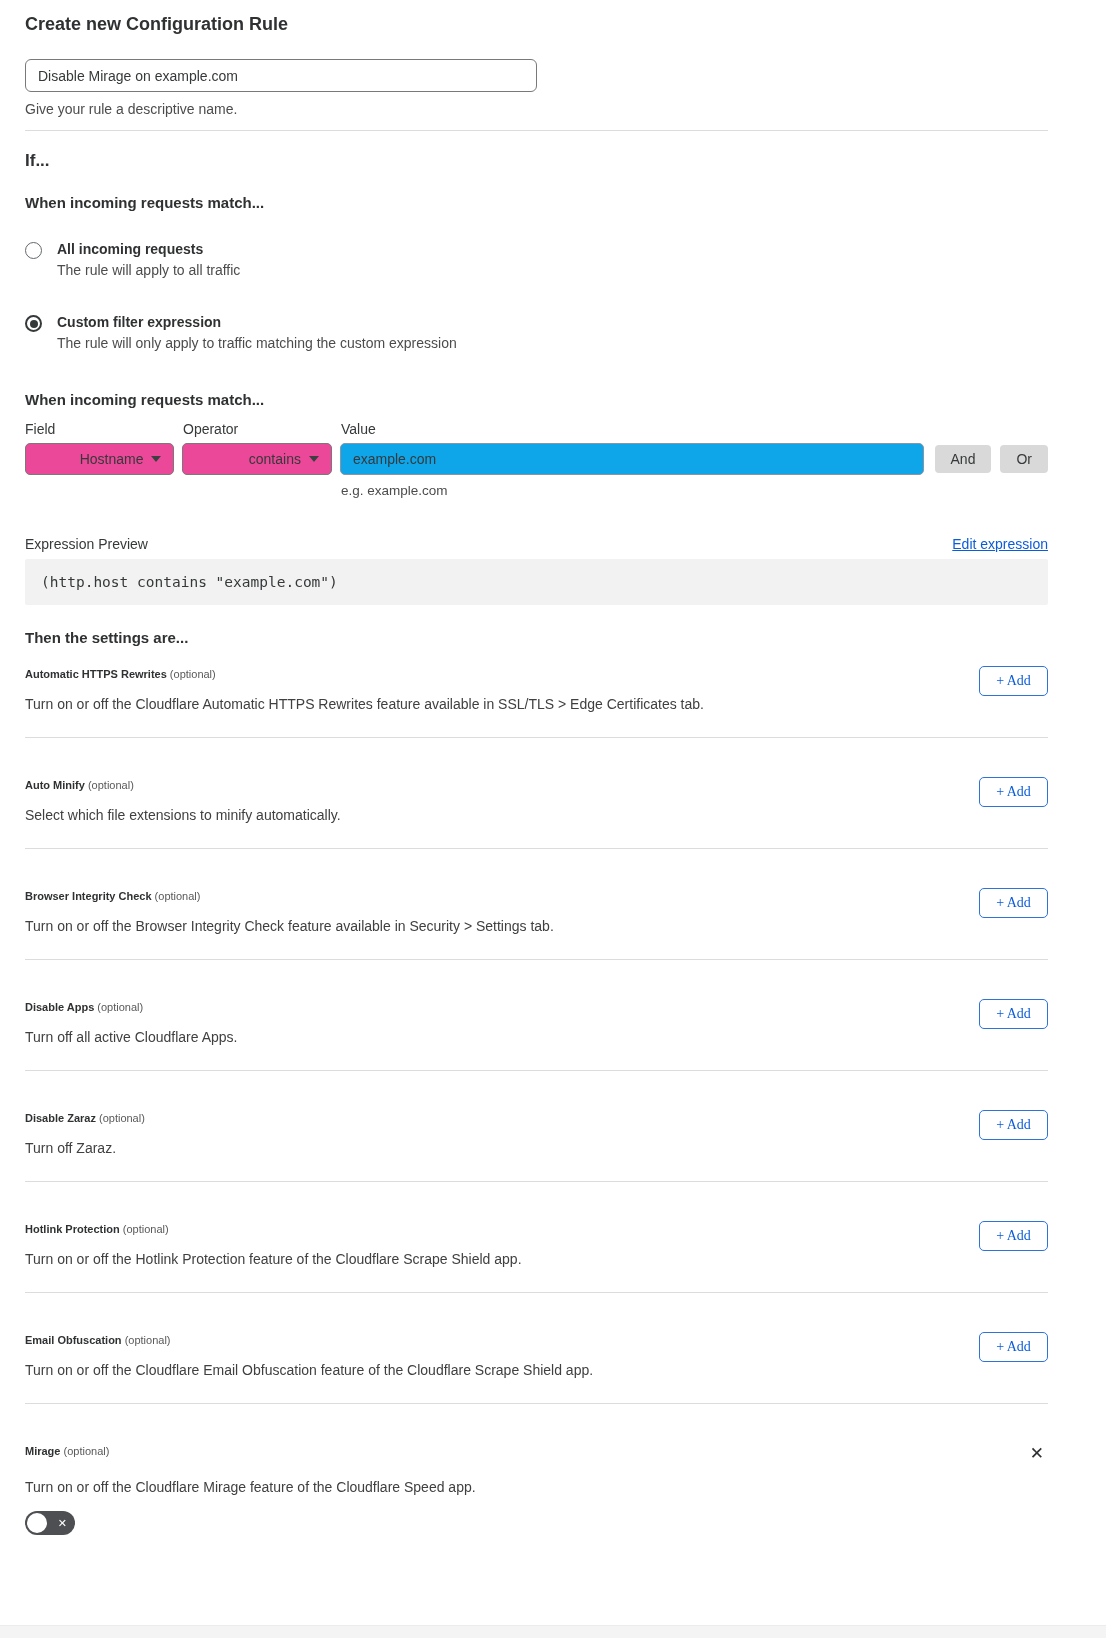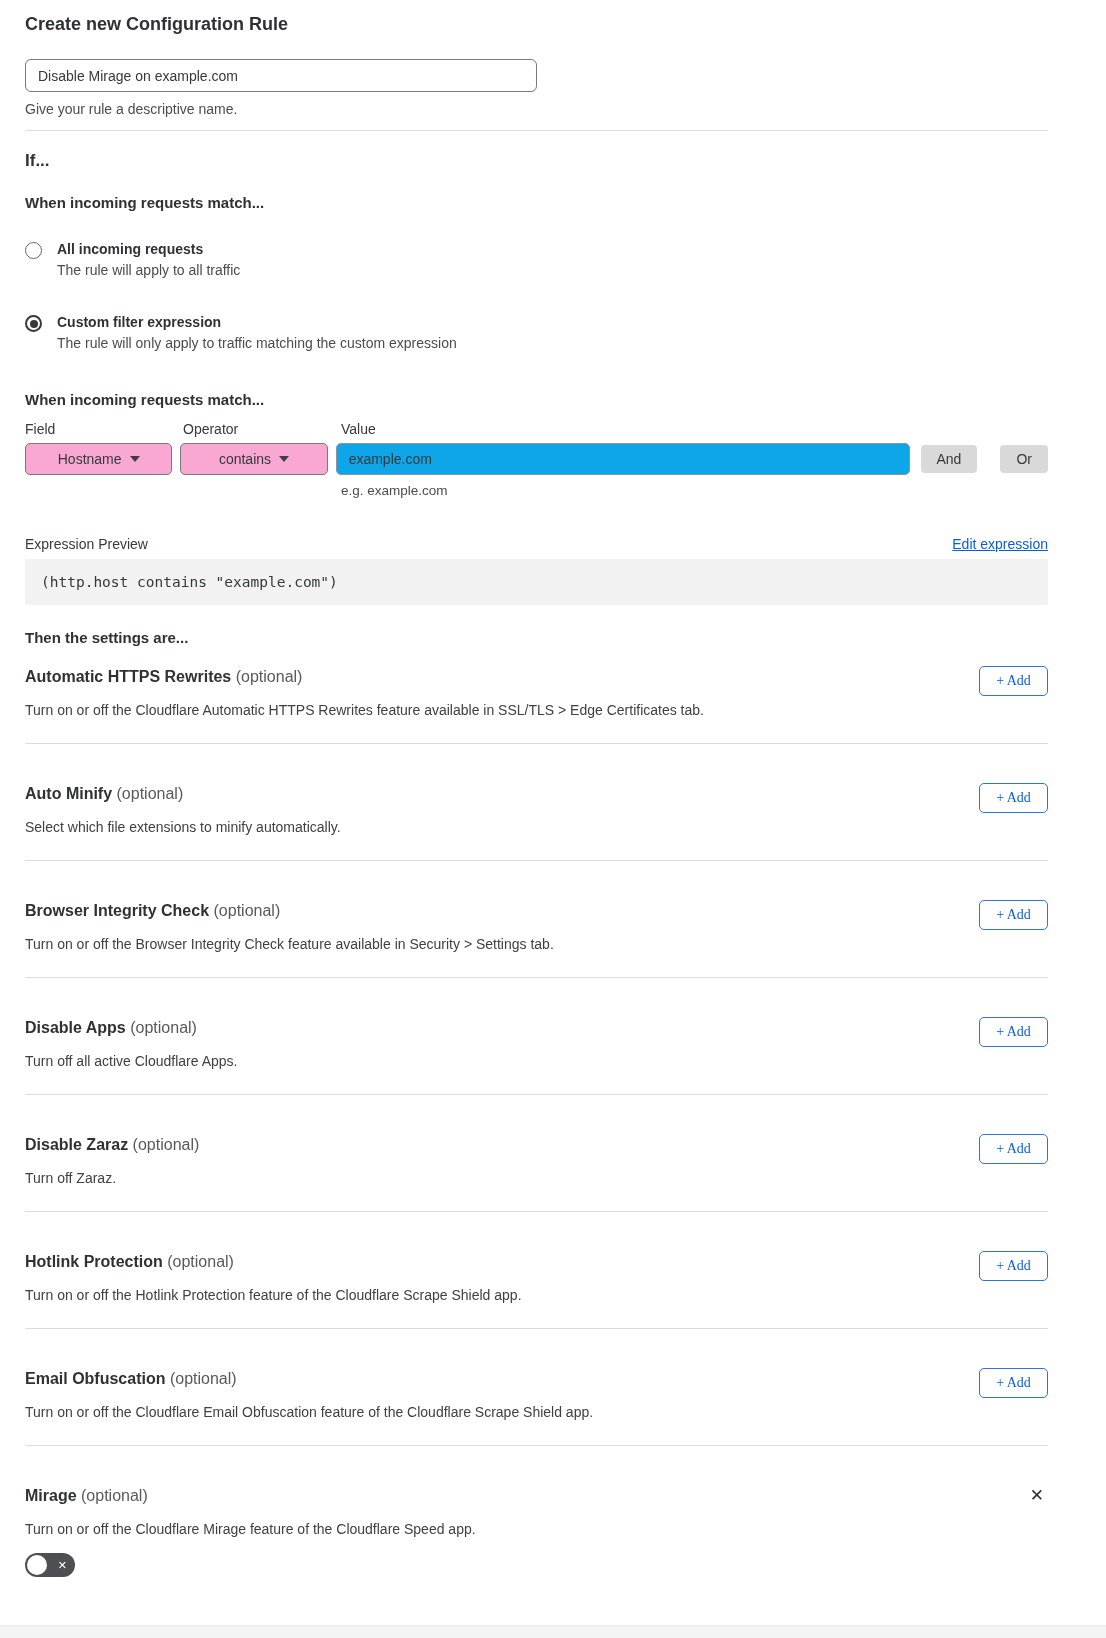--- a/index.html
+++ b/index.html
@@ -38,52 +38,52 @@
     width:8px; height:8px; border-radius:50%; background:#36393a;
   }
   .radio-label { font-size:14px; font-weight:700; color:#2f3132; }
   .radio-desc { font-size:14px; color:#4c4c4c; margin-top:5px; }
 
   .builder-labels { display:flex; margin-top:13px; font-size:14px; color:#36393a; }
   .lbl-field { width:158px; }
   .lbl-operator { width:158px; }
   .builder-row { display:flex; margin-top:6px; align-items:flex-start; }
   .select-box {
-    width:150px; height:32px; border:1px solid #797979; border-radius:5px; background:#f9a8d4;
-    display:flex; align-items:center; justify-content:center; padding:0 12px;
+    width:150px; height:32px; border:1px solid #797979; border-radius:5px; background:#ec4899;
+    display:flex; align-items:center; justify-content:flex-end; padding:0 12px;
     font-size:14px; color:#36393a; margin-right:8px; cursor:pointer;
   }
   .chev { width:0; height:0; border-left:5px solid transparent; border-right:5px solid transparent;
     border-top:6px solid #3d4043; flex:none; margin-left:8px; }
   .value-input {
     width:586px; height:32px; border:1px solid #8a94a3; border-radius:5px;
     background:#0ea5e9; padding:0 12px; font-family:"Liberation Sans", sans-serif;
     font-size:14px; color:#36393a; margin-right:11px;
   }
   .gray-btn {
     height:28px; margin-top:2px; border:none; border-radius:4px; background:#d9d9d9;
     color:#36393a; font-family:"Liberation Sans", sans-serif; font-size:14px;
-    padding:0 16px; margin-right:23px; cursor:pointer;
+    padding:0 16px; margin-right:9px; cursor:pointer;
   }
   .gray-btn:last-child { margin-right:0; }
   .eg-text { font-size:13.5px; color:#4c4c4c; margin-top:8px; margin-left:316px; }
 
   .preview-row { display:flex; justify-content:space-between; align-items:flex-end; margin-top:38px;gap:36px; }
   .preview-label { font-size:14px; color:#36393a; }
   .edit-link { font-size:14px; color:#0b5cd8; text-decoration:underline; cursor:pointer; }
   .code-box {
     margin-top:7px; background:#f2f2f2; border-radius:2px; padding:15px 16px;
     font-family:"DejaVu Sans Mono", monospace; font-size:14.5px; color:#36393a;
   }
 
   h3.then-heading { font-size:15px; font-weight:700; margin-top:24px; color:#2f3132; }
 
   .setting { display:flex; justify-content:space-between; padding-top:41px; }
   .setting.first { padding-top:22px; }
-  .setting-title { font-size:16px; }
+  .setting-title { font-size:11px; }
   .setting-name { font-weight:700; color:#2f3132; }
   .setting-optional { color:#595959; font-weight:400; }
   .setting-desc { font-size:14px; color:#404040; margin-top:16px; }
   hr.setting-divider { border:none; border-top:1px solid #dcdcdc; margin-top:25px; }
 
   .add-btn {
     flex:none; width:69px; height:30px; margin-top:-2px; background:#fff;
     border:1px solid #2e74d8; border-radius:5px; color:#0b5cd8;
     font-family:Liberation Serif, serif; font-size:14px; cursor:pointer;
   }

